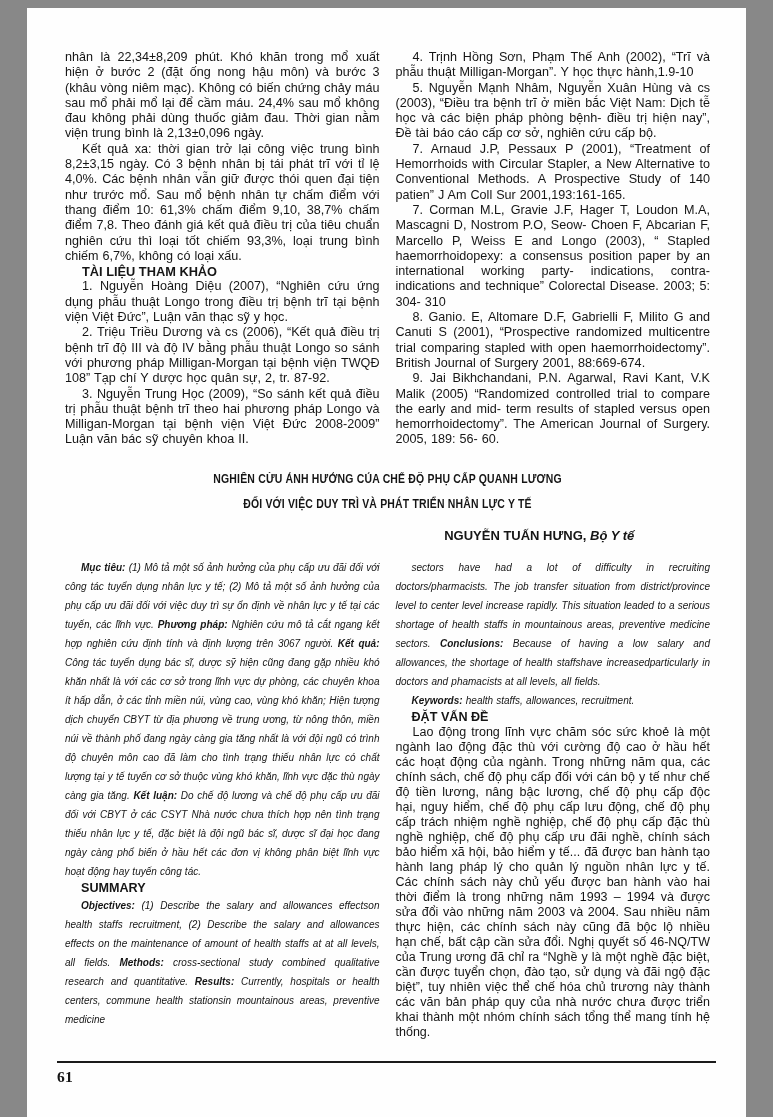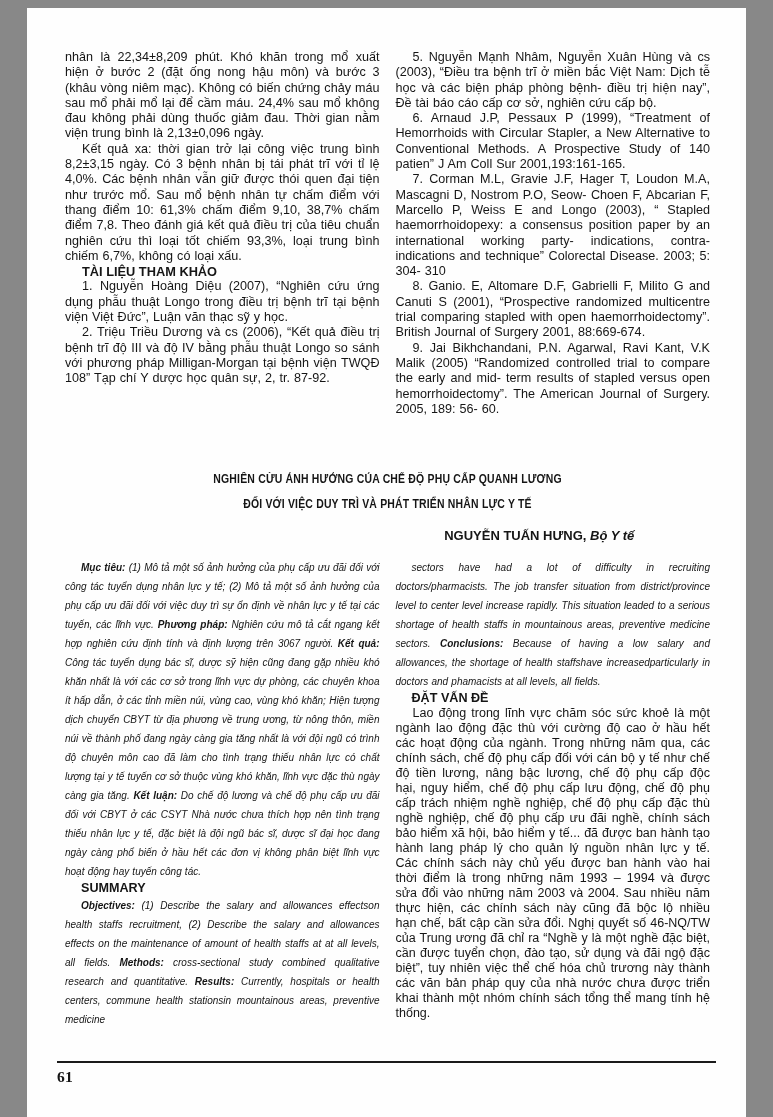--- a/index.html
+++ b/index.html
@@ -88,24 +88,26 @@
 
 <div class="page">
 
   <section class="top-cols">
     <div class="col">
       <p class="body-p noindent">nhân là 22,34±8,209 phút. Khó khăn trong mổ xuất hiện ở bước 2 (đặt ống nong hậu môn) và bước 3 (khâu vòng niêm mạc). Không có biến chứng chảy máu sau mổ phải mổ lại để cầm máu. 24,4%  sau mổ không đau không phải dùng thuốc giảm đau. Thời gian nằm viện trung bình là 2,13±0,096 ngày.</p>
       <p class="body-p">Kết quả xa: thời gian trở lại công việc trung bình 8,2±3,15 ngày. Có 3 bệnh nhân bị tái phát trĩ với tỉ lệ 4,0%. Các bệnh nhân vẫn giữ được thói quen đại tiện như trước mổ. Sau mổ bệnh nhân tự chấm điểm với thang điểm 10: 61,3% chấm điểm 9,10, 38,7% chấm điểm 7,8. Theo đánh giá kết quả điều trị của tiêu chuẩn nghiên cứu thì loại tốt chiếm 93,3%, loại trung bình chiếm 6,7%, không có loại xấu.</p>
       <h3 class="run-head">TÀI LIỆU THAM KHẢO</h3>
       <p class="body-p">1. Nguyễn Hoàng Diệu (2007), “Nghiên cứu ứng dụng phẫu thuật Longo trong điều trị bệnh trĩ tại bệnh viện Việt Đức”, Luận văn thạc sỹ y học.</p>
       <p class="body-p">2. Triệu Triều Dương và cs (2006), “Kết quả điều trị bệnh trĩ độ III và độ IV bằng phẫu thuật Longo so sánh với phương pháp Milligan-Morgan tại bệnh viện TWQĐ 108” Tạp chí Y dược học quân sự, 2, tr. 87-92.</p>
+      <p class="body-p">3. Nguyễn Trung Học (2009), “So sánh kết quả điều trị phẫu thuật bệnh trĩ theo hai phương pháp Longo và Milligan-Morgan tại bệnh viện Việt Đức 2008-2009” Luận văn bác sỹ chuyên khoa II.</p>
     </div>
     <div class="col">
+      <p class="body-p">4. Trịnh Hồng Sơn, Phạm Thế Anh (2002), “Trĩ và phẫu thuật Milligan-Morgan”. Y học thực hành,1.9-10</p>
       <p class="body-p">5. Nguyễn Mạnh Nhâm, Nguyễn Xuân Hùng và cs (2003), “Điều tra bệnh trĩ ở miền bắc Việt Nam: Dịch tễ học và các biện pháp phòng bệnh- điều trị hiện nay”, Đề tài báo cáo cấp cơ sở, nghiên cứu cấp bộ.</p>
-      <p class="body-p">6. Arnaud J.P, Pessaux P (1999), “Treatment of Hemorrhoids with Circular Stapler, a New Alternative to Conventional Methods. A Prospective Study of 140 patien” J Am Coll Sur 2001,193:161-165.</p>
+      <p class="body-p">7. Arnaud J.P, Pessaux P (2001), “Treatment of Hemorrhoids with Circular Stapler, a New Alternative to Conventional Methods. A Prospective Study of 140 patien” J Am Coll Sur 2001,193:161-165.</p>
       <p class="body-p">7. Corman M.L, Gravie J.F, Hager T, Loudon M.A, Mascagni D, Nostrom P.O, Seow- Choen F, Abcarian F, Marcello P, Weiss E and Longo (2003), “ Stapled haemorrhoidopexy: a consensus position paper by an international working party- indications, contra- indications and technique” Colorectal Disease. 2003; 5: 304- 310</p>
       <p class="body-p">8. Ganio. E, Altomare D.F, Gabrielli F, Milito G and Canuti S (2001), “Prospective randomized multicentre trial comparing stapled with open haemorrhoidectomy”. British Journal of Surgery 2001, 88:669-674.</p>
       <p class="body-p">9. Jai Bikhchandani, P.N. Agarwal, Ravi Kant, V.K Malik (2005) “Randomized controlled trial to compare the early and mid- term results of stapled versus open hemorrhoidectomy”. The American Journal of Surgery. 2005, 189: 56- 60.</p>
     </div>
   </section>
 
   <header>
     <h1 class="title">
       <div class="title-line">NGHIÊN CỨU ẢNH HƯỞNG CỦA CHẾ ĐỘ PHỤ CẤP QUANH LƯƠNG</div>
       <div class="title-line">ĐỐI VỚI VIỆC DUY TRÌ VÀ PHÁT TRIỂN NHÂN LỰC Y TẾ</div>
@@ -116,20 +118,21 @@
   </header>
 
   <section class="abs-cols">
     <div class="col">
       <p class="it-p"><span class="seg-bold">Mục tiêu:</span><span> (1) Mô tả một số ảnh hưởng của phụ cấp ưu đãi đối với công tác tuyển dụng nhân lực y tế; (2) Mô tả một số ảnh hưởng của phụ cấp ưu đãi đối với việc duy trì sự ổn định về nhân lực y tế tại các tuyến, các lĩnh vực. </span><span class="seg-bold">Phương pháp:</span><span> Nghiên cứu mô tả cắt ngang kết hợp nghiên cứu định tính và định lượng trên 3067 người. </span><span class="seg-bold">Kết quả:</span><span> Công tác tuyển dụng bác sĩ, dược sỹ hiện cũng đang gặp nhiều khó khăn nhất là với các cơ sở trong lĩnh vực dự phòng, các chuyên khoa ít hấp dẫn, ở các tỉnh miền núi, vùng cao, vùng khó khăn; Hiện tượng dịch chuyển CBYT từ địa phương về trung ương, từ nông thôn, miền núi về thành phố đang ngày càng gia tăng nhất là với đội ngũ có trình độ chuyên môn cao đã làm cho tình trạng thiếu nhân lực có chất lượng tại y tế tuyến cơ sở thuộc vùng khó khăn, lĩnh vực đặc thù ngày càng gia tăng. </span><span class="seg-bold">Kết luận:</span><span> Do chế độ lương và chế độ phụ cấp ưu đãi đối với CBYT ở các CSYT Nhà nước chưa thích hợp nên tình trạng thiếu nhân lực y tế, đặc biệt là đội ngũ bác sĩ, dược sĩ đại học đang ngày càng phổ biến ở hầu hết các đơn vị không phân biệt lĩnh vực hoạt động hay tuyến công tác.</span></p>
       <h3 class="run-head">SUMMARY</h3>
       <p class="it-p"><span class="seg-bold">Objectives:</span><span> (1) Describe the salary and allowances effectson health staffs recruitment, (2) Describe the salary and allowances effects on the maintenance of amount of health staffs at at all levels, all fields. </span><span class="seg-bold">Methods:</span><span> cross-sectional study combined qualitative research and quantitative. </span><span class="seg-bold">Results:</span><span> Currently, hospitals or health centers, commune health stationsin mountainous areas, preventive medicine</span></p>
     </div>
     <div class="col">
       <p class="it-p noindent"><span>sectors have had a lot of difficulty in recruiting doctors/pharmacists. The job transfer situation from district/province level to center level  increase rapidly. This situation leaded to a serious shortage of health staffs in mountainous areas, preventive medicine sectors. </span><span class="seg-bold">Conclusions:</span><span> Because of having a low salary and allowances, the shortage of health staffshave increasedparticularly in doctors and phamacists at all levels, all fields.</span></p>
+      <p class="it-p"><span class="seg-bold">Keywords:</span><span> health staffs, allowances, recruitment.</span></p>
       <h3 class="run-head">ĐẶT VẤN ĐỀ</h3>
       <p class="body-p">Lao động trong lĩnh vực chăm sóc sức khoẻ là một ngành lao động đặc thù với cường độ cao ở hầu hết các hoạt động của ngành. Trong những năm qua, các chính sách, chế độ phụ cấp đối với cán bộ y tế như chế độ tiền lương, nâng bậc lương, chế độ phụ cấp độc hại, nguy hiểm, chế độ phụ cấp lưu động, chế độ phụ cấp trách nhiệm nghề nghiệp, chế độ phụ cấp đặc thù nghề nghiệp, chế độ phụ cấp ưu đãi nghề, chính sách bảo hiểm xã hội, bảo hiểm y tế... đã được ban hành tạo hành lang pháp lý cho quản lý nguồn nhân lực y tế. Các chính sách này chủ yếu được ban hành vào hai thời điểm là trong những năm 1993 – 1994 và được sửa đổi vào những năm 2003 và 2004. Sau nhiều năm thực hiện, các chính sách này cũng đã bộc lộ nhiều hạn chế, bất cập cần sửa đổi.  Nghị quyết số 46-NQ/TW của Trung ương đã chỉ ra “Nghề y là một nghề đặc biệt, cần được tuyển chọn, đào tạo, sử dụng và đãi ngộ đặc biệt”, tuy nhiên việc thể chế hóa chủ trương này thành các văn bản pháp quy của nhà nước chưa được triển khai thành một nhóm chính sách tổng thể mang tính hệ thống.</p>
     </div>
   </section>
 
   <footer class="page-footer">
     <span>61</span>
   </footer>
 
 </div>

